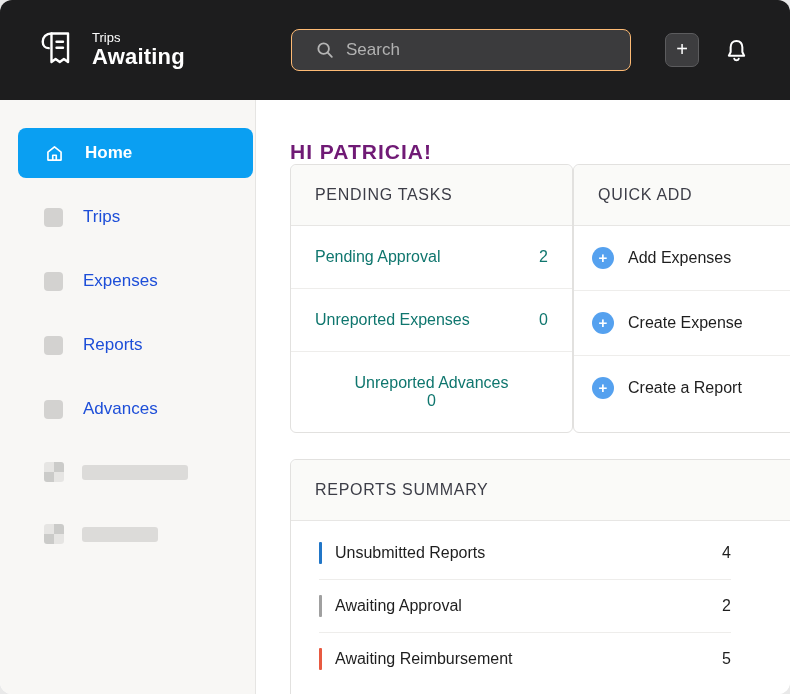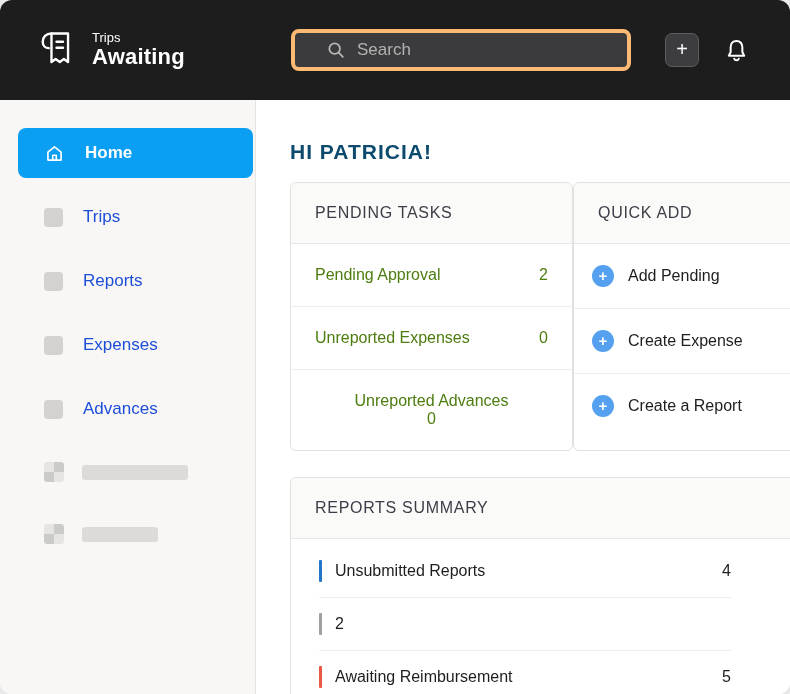--- a/index.html
+++ b/index.html
@@ -14,22 +14,22 @@
   .topbar {
     height:100px; background:#1d1d1e; display:flex; align-items:center;
     padding:0 40px 0 34px;
   }
   .brand { display:flex; align-items:center; gap:12px; color:#fff; cursor:pointer; }
   .brand-text { display:flex; flex-direction:column; line-height:1.08; }
   .brand-small { font-size:13px; font-weight:400; }
   .brand-large { font-size:22px; font-weight:700; letter-spacing:.2px; }
   .search {
     margin-left:auto; width:340px; height:42px; background:#3b3b3d;
-    border:4px solid #fdba74; border-radius:8px; display:flex; align-items:center;
-    padding:0 31px; gap:11px;
+    border:1px solid #fdba74; border-radius:8px; display:flex; align-items:center;
+    padding:0 23px; gap:11px;
   }
   .search input {
     flex:1; background:transparent; border:none; outline:none;
     color:#e8e8e8; font-size:17px; font-family:inherit;
   }
   .search input::placeholder { color:#b2b2b2; }
   .add-btn {
     margin-left:34px; width:34px; height:34px; border-radius:7px;
     background:#3d3d3f; border:1px solid #5c5c5e; color:#fff; font-size:20px;
     line-height:1; display:flex; align-items:center; justify-content:center;
@@ -55,35 +55,34 @@
   .skeleton-icon {
     width:20px; height:20px; border-radius:3px;
     background:conic-gradient(#cbcbc9 90deg,#e6e5e3 90deg 180deg,#cbcbc9 180deg 270deg,#e6e5e3 270deg);
   }
   .skeleton-bar { height:15px; background:#dcdbd9; border-radius:3px; }
   .skeleton-bar.w1 { width:106px; }
   .skeleton-bar.w2 { width:76px; }
   
   main { flex:1; padding:40px 0 0 34px; overflow:hidden; }
   .greeting {
-    font-size:21px; font-weight:700; letter-spacing:1px; color:#0c4a6e;
-    margin-bottom:18px;
+    font-size:21px; font-weight:700; letter-spacing:1px; color:#701a75;
   }
   .cards-row { display:flex; }
   .card { border:1px solid #e2e1df; border-radius:6px; background:#fff; flex-shrink:0; }
   .card-header {
     background:#fafaf8; border-bottom:1px solid #e7e6e4; padding:21px 24px;
     border-radius:6px 6px 0 0; font-size:16px; letter-spacing:.7px;
     color:#3c3d47; font-weight:500;
   }
   .card.pending, .card.quickadd { width:283px; }
   .task-row {
     display:flex; justify-content:space-between; align-items:center;
     padding:22px 24px; border-bottom:1px solid #eeedeb; font-size:16px;
-    color:#4d7c0f; cursor:pointer;
+    color:#0f766e; cursor:pointer;
   }
   .task-row:last-child { border-bottom:none;flex-direction:column; }
   .qa-row {
     display:flex; align-items:center; gap:14px; padding:21px 18px;
     border-bottom:1px solid #eeedeb; font-size:16px; color:#1e1e1e; cursor:pointer;
   }
   .qa-row:last-child { border-bottom:none; }
   .plus-circle {
     width:22px; height:22px; border-radius:50%; background:#55a1ef; color:#fff;
     display:flex; align-items:center; justify-content:center;
@@ -147,25 +146,25 @@
           </svg>
         </span>
         <span>Home</span>
       </div>
       <div class="nav-item">
         <span class="sq-icon"></span>
         <span>Trips</span>
       </div>
       <div class="nav-item">
         <span class="sq-icon"></span>
+        <span>Expenses</span>
+      </div>
+      <div class="nav-item">
+        <span class="sq-icon"></span>
         <span>Reports</span>
-      </div>
-      <div class="nav-item">
-        <span class="sq-icon"></span>
-        <span>Expenses</span>
       </div>
       <div class="nav-item">
         <span class="sq-icon"></span>
         <span>Advances</span>
       </div>
 
       <div class="skeleton-row first">
         <span class="skeleton-icon"></span>
         <span class="skeleton-bar w1"></span>
       </div>
@@ -193,21 +192,21 @@
           <div class="task-row">
             <span>Unreported Advances</span>
             <span>0</span>
           </div>
         </section>
 
         <section class="card quickadd">
           <div class="card-header">QUICK ADD</div>
           <div class="qa-row">
             <span class="plus-circle" style="background-color: rgb(85, 161, 239);">+</span>
-            <span>Add Pending</span>
+            <span>Add Expenses</span>
           </div>
           <div class="qa-row">
             <span class="plus-circle" style="background-color: rgb(85, 161, 239);">+</span>
             <span>Create Expense</span>
           </div>
           <div class="qa-row">
             <span class="plus-circle" style="background-color: rgb(85, 161, 239);">+</span>
             <span>Create a Report</span>
           </div>
         </section>
@@ -216,20 +215,21 @@
       <section class="card summary">
         <div class="card-header">REPORTS SUMMARY</div>
         <div class="summary-rows">
           <div class="summary-row">
             <span class="bar" style="background-color: rgb(33, 118, 199);"></span>
             <span class="summary-label">Unsubmitted Reports</span>
             <span>4</span>
           </div>
           <div class="summary-row">
             <span class="bar" style="background-color: rgb(160, 160, 160);"></span>
+            <span class="summary-label">Awaiting Approval</span>
             <span>2</span>
           </div>
           <div class="summary-row">
             <span class="bar" style="background-color: rgb(232, 90, 65);"></span>
             <span class="summary-label">Awaiting Reimbursement</span>
             <span>5</span>
           </div>
         </div>
       </section>
     </main>

